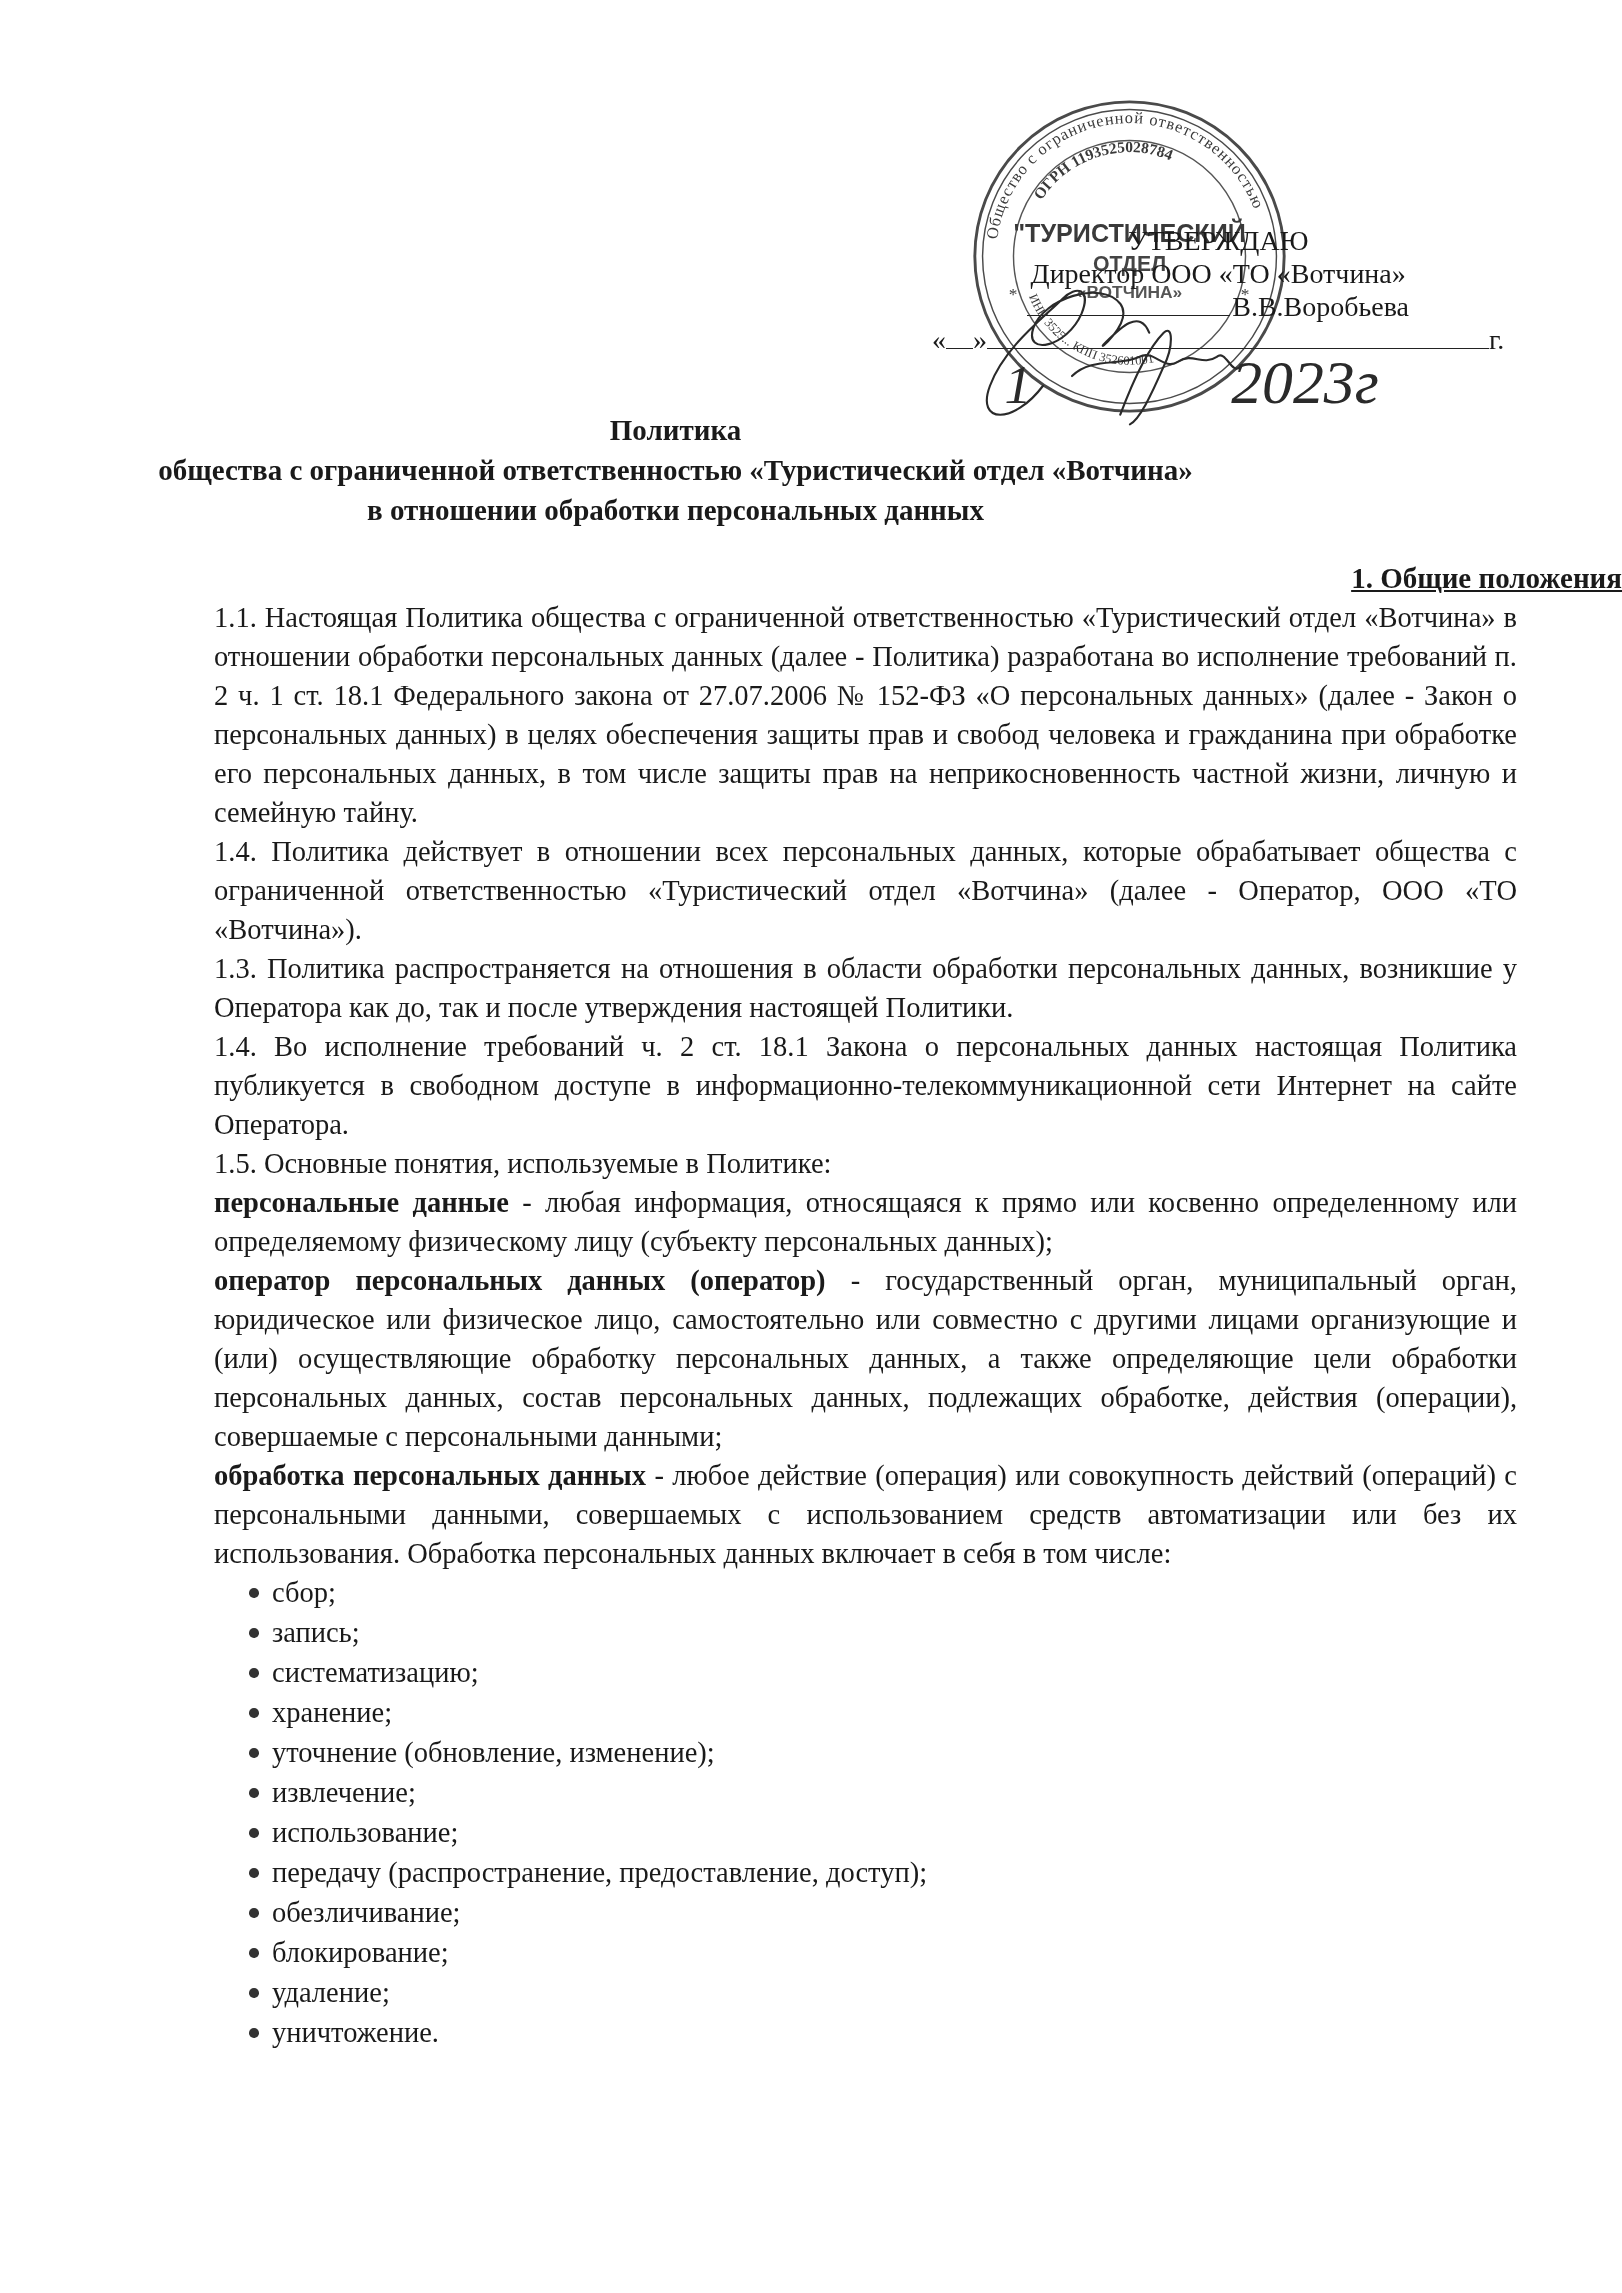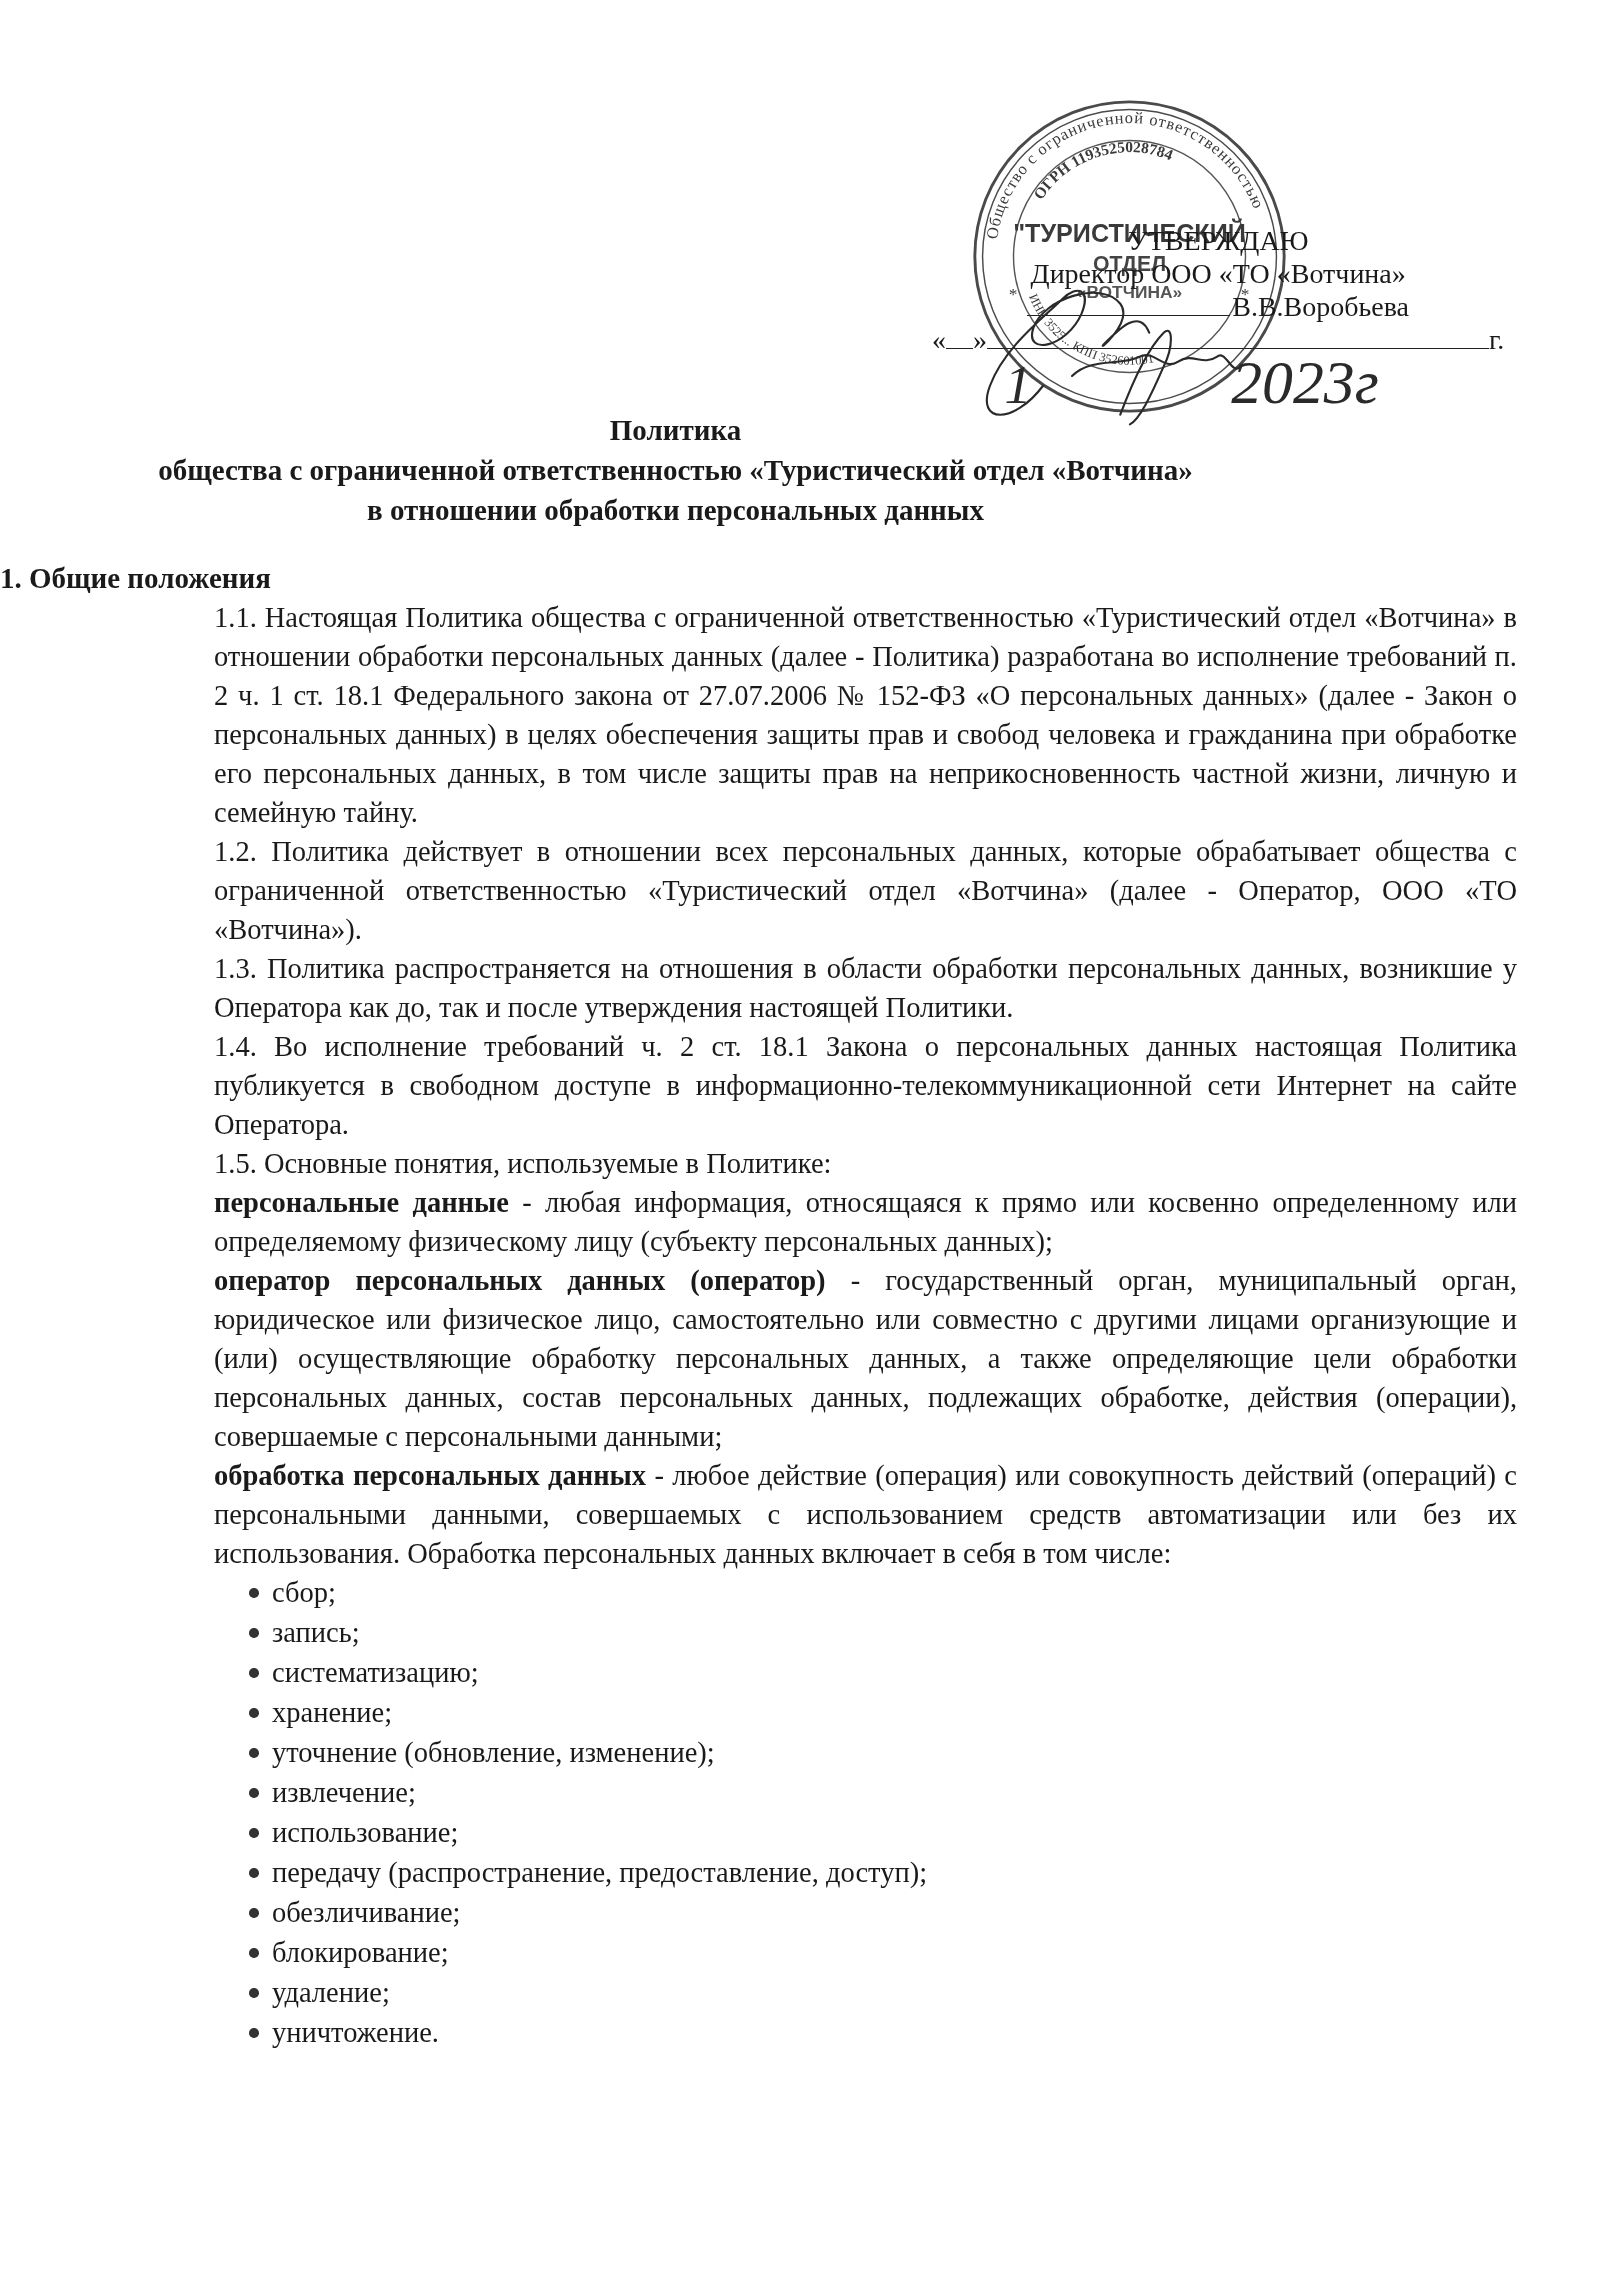--- a/index.html
+++ b/index.html
@@ -17,21 +17,21 @@
   .approval .date-line .blank-long { display: inline-block; width: 502px; border-bottom: 1.4px solid #222; }
 
   
   .stamp { position: absolute; left: 970px; top: 97px; width: 319px; height: 319px; z-index: 1; }
   .stamp svg { width: 100%; height: 100%; }
   .handwriting { position: absolute; left: 898px; top: 241px; width: 541px; height: 193px; z-index: 3; pointer-events: none; }
 
   
   .title-block { position: absolute; left: 0; width: 1351px; text-align: center; font-weight: bold; font-size: 29px; line-height: 40px; }
   .title-block.t1 { top: 410px; }
-  .section-heading { position: absolute; left: 0; top: 559px; width: 1622px; text-align: left; font-weight: bold; font-size: 29px; line-height: 39px; }
+  .section-heading { position: absolute; left: 0; top: 559px; width: 1622px; text-align: right; font-weight: bold; font-size: 29px; line-height: 39px; text-decoration: underline; }
 
   
   .body-text { position: absolute; left: 214px; top: 598px; width: 1303px; font-size: 28.5px; line-height: 39px; }
   .body-text p { margin: 0; text-align: justify; }
   .body-text b { font-weight: bold; }
   .bullets { list-style: none; margin: 0; padding: 0; }
   .bullets li { position: relative; padding-left: 58px; line-height: 40px; font-size: 28.5px; }
   .bullets li .dot { position: absolute; left: 35px; top: 15.4px; width: 9.7px; height: 9.7px; border-radius: 50%; background: #333; }
 </style>
 </head>
@@ -90,21 +90,21 @@
   <div class="title-block t1">
     <div>Политика</div>
     <div>общества с ограниченной ответственностью «Туристический отдел «Вотчина»</div>
     <div>в отношении обработки персональных данных</div>
   </div>
 
   <div class="section-heading">1. Общие положения</div>
 
   <div class="body-text">
     <p>1.1. Настоящая Политика общества с ограниченной ответственностью «Туристический отдел «Вотчина» в отношении обработки персональных данных (далее - Политика) разработана во исполнение требований п. 2 ч. 1 ст. 18.1 Федерального закона от 27.07.2006 № 152-ФЗ «О персональных данных» (далее - Закон о персональных данных) в целях обеспечения защиты прав и свобод человека и гражданина при обработке его персональных данных, в том числе защиты прав на неприкосновенность частной жизни, личную и семейную тайну.</p>
-    <p>1.2. Политика действует в отношении всех персональных данных, которые обрабатывает общества с ограниченной ответственностью «Туристический отдел «Вотчина» (далее - Оператор, ООО «ТО «Вотчина»).</p>
+    <p>1.4. Политика действует в отношении всех персональных данных, которые обрабатывает общества с ограниченной ответственностью «Туристический отдел «Вотчина» (далее - Оператор, ООО «ТО «Вотчина»).</p>
     <p>1.3. Политика распространяется на отношения в области обработки персональных данных, возникшие у Оператора как до, так и после утверждения настоящей Политики.</p>
     <p>1.4. Во исполнение требований ч. 2 ст. 18.1 Закона о персональных данных настоящая Политика публикуется в свободном доступе в информационно-телекоммуникационной сети Интернет на сайте Оператора.</p>
     <p>1.5. Основные понятия, используемые в Политике:</p>
 
     <p><b>персональные данные</b><span> - любая информация, относящаяся к прямо или косвенно определенному или определяемому физическому лицу (субъекту персональных данных);</span></p>
     <p><b>оператор персональных данных (оператор)</b><span> - государственный орган, муниципальный орган, юридическое или физическое лицо, самостоятельно или совместно с другими лицами организующие и (или) осуществляющие обработку персональных данных, а также определяющие цели обработки персональных данных, состав персональных данных, подлежащих обработке, действия (операции), совершаемые с персональными данными;</span></p>
     <p><b>обработка персональных данных</b><span> - любое действие (операция) или совокупность действий (операций) с персональными данными, совершаемых с использованием средств автоматизации или без их использования. Обработка персональных данных включает в себя в том числе:</span></p>
 
     <ul class="bullets">
       <li><span class="dot"></span><span>сбор;</span></li>

